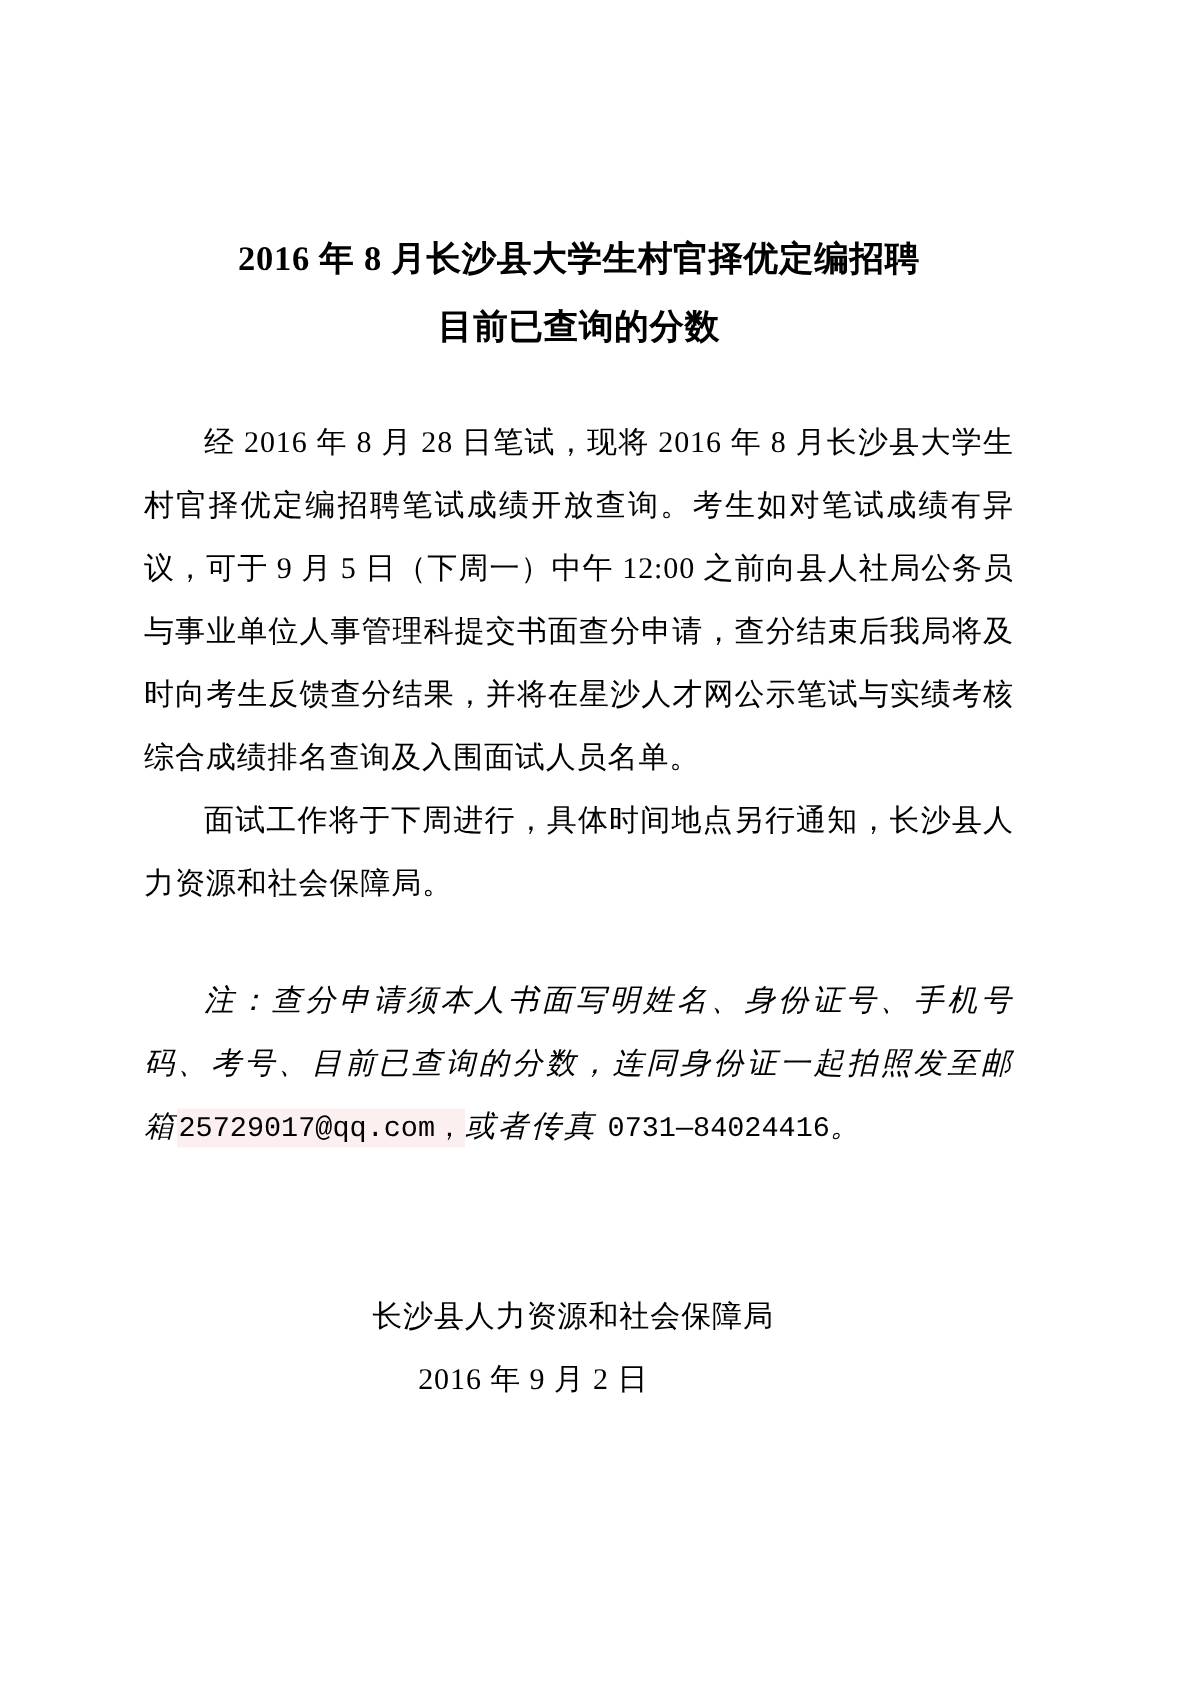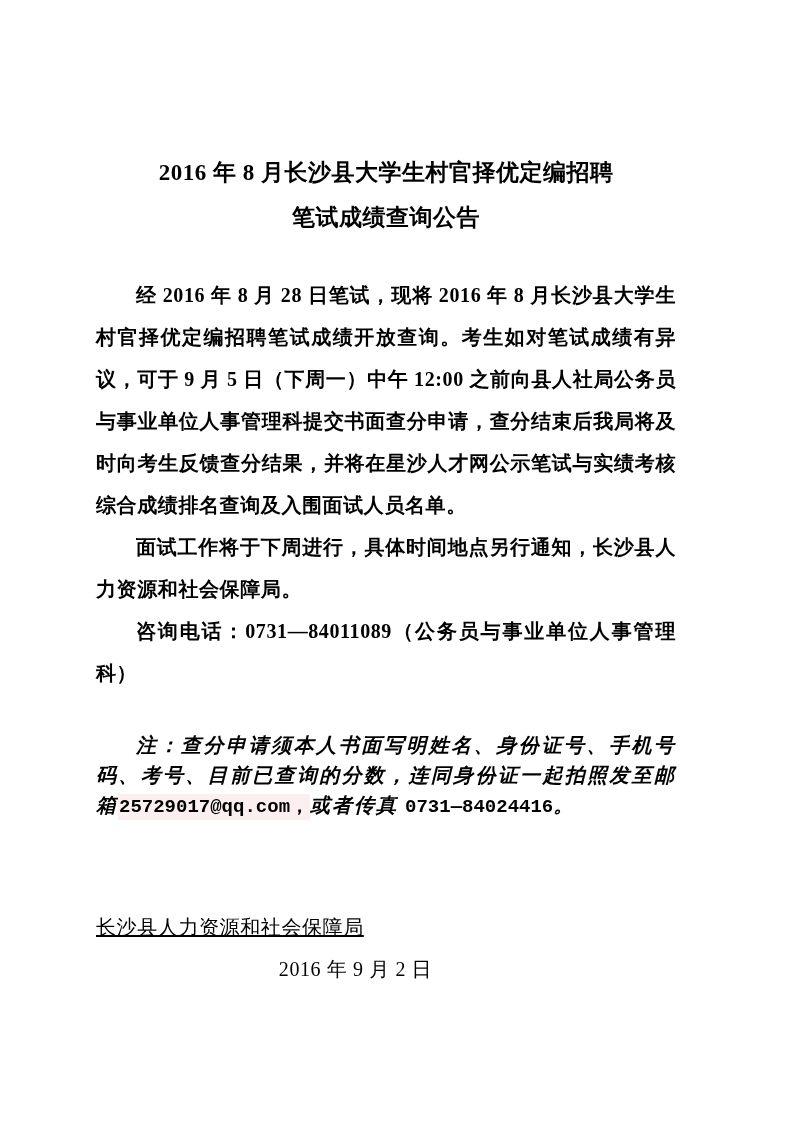--- a/index.html
+++ b/index.html
@@ -24,28 +24,27 @@
     line-height: 45px;
     margin-bottom: 34px;
     letter-spacing: 0.5px;
   }
   .para {
     font-size: 20px;
     line-height: 42px;
     text-align: justify;
     text-indent: 2em;
     letter-spacing: 0.6px;
-    font-weight: bold;
   }
   .note-para {
     font-size: 20px;
-    line-height: 30px;
+    line-height: 42px;
     text-align: justify;
     text-indent: 2em;
-    font-weight: bold;
+    font-weight: normal;
     font-style: italic;
     letter-spacing: 2px;
     margin-top: 36px;
   }
   .mono {
     font-family: "Liberation Mono", "DejaVu Sans Mono", monospace;
     font-style: normal;
     letter-spacing: 0;
     font-size: 19px;
   }
@@ -53,44 +52,42 @@
     background: #fbf0ef;
     padding: 2px 1px;
   }
   .signature {
     margin-top: 84px;
     font-size: 20px;
     line-height: 42px;
     letter-spacing: 0.6px;
   }
   .sig-org {
-    text-align: left;
+    text-align: center;
     padding-right: 8px;
-    text-decoration: underline;
   }
   .sig-date {
     text-align: center;
     padding-right: 61px;
   }
 </style>
 </head>
 <body>
 
 <div class="page">
 
   <div class="doc-title">
     <div>2016 年 8 月长沙县大学生村官择优定编招聘</div>
-    <div>笔试成绩查询公告</div>
+    <div>目前已查询的分数</div>
   </div>
 
   <p class="para">经 2016 年 8 月 28 日笔试，现将 2016 年 8 月长沙县大学生村官择优定编招聘笔试成绩开放查询。考生如对笔试成绩有异议，可于 9 月 5 日（下周一）中午 12:00 之前向县人社局公务员与事业单位人事管理科提交书面查分申请，查分结束后我局将及时向考生反馈查分结果，并将在星沙人才网公示笔试与实绩考核综合成绩排名查询及入围面试人员名单。</p>
 
   <p class="para">面试工作将于下周进行，具体时间地点另行通知，长沙县人力资源和社会保障局。</p>
 
-  <p class="para">咨询电话：0731—84011089（公务员与事业单位人事管理科）</p>
 
   <p class="note-para">
     <span>注：查分申请须本人书面写明姓名、身份证号、手机号码、考号、目前已查询的分数，连同身份证一起拍照发至邮箱</span><span class="mono email-highlight">25729017@qq.com，</span><span>或者传真 </span><span class="mono">0731—84024416</span><span>。</span>
   </p>
 
   <div class="signature">
     <div class="sig-org">长沙县人力资源和社会保障局</div>
     <div class="sig-date">2016 年 9 月 2 日</div>
   </div>
 

